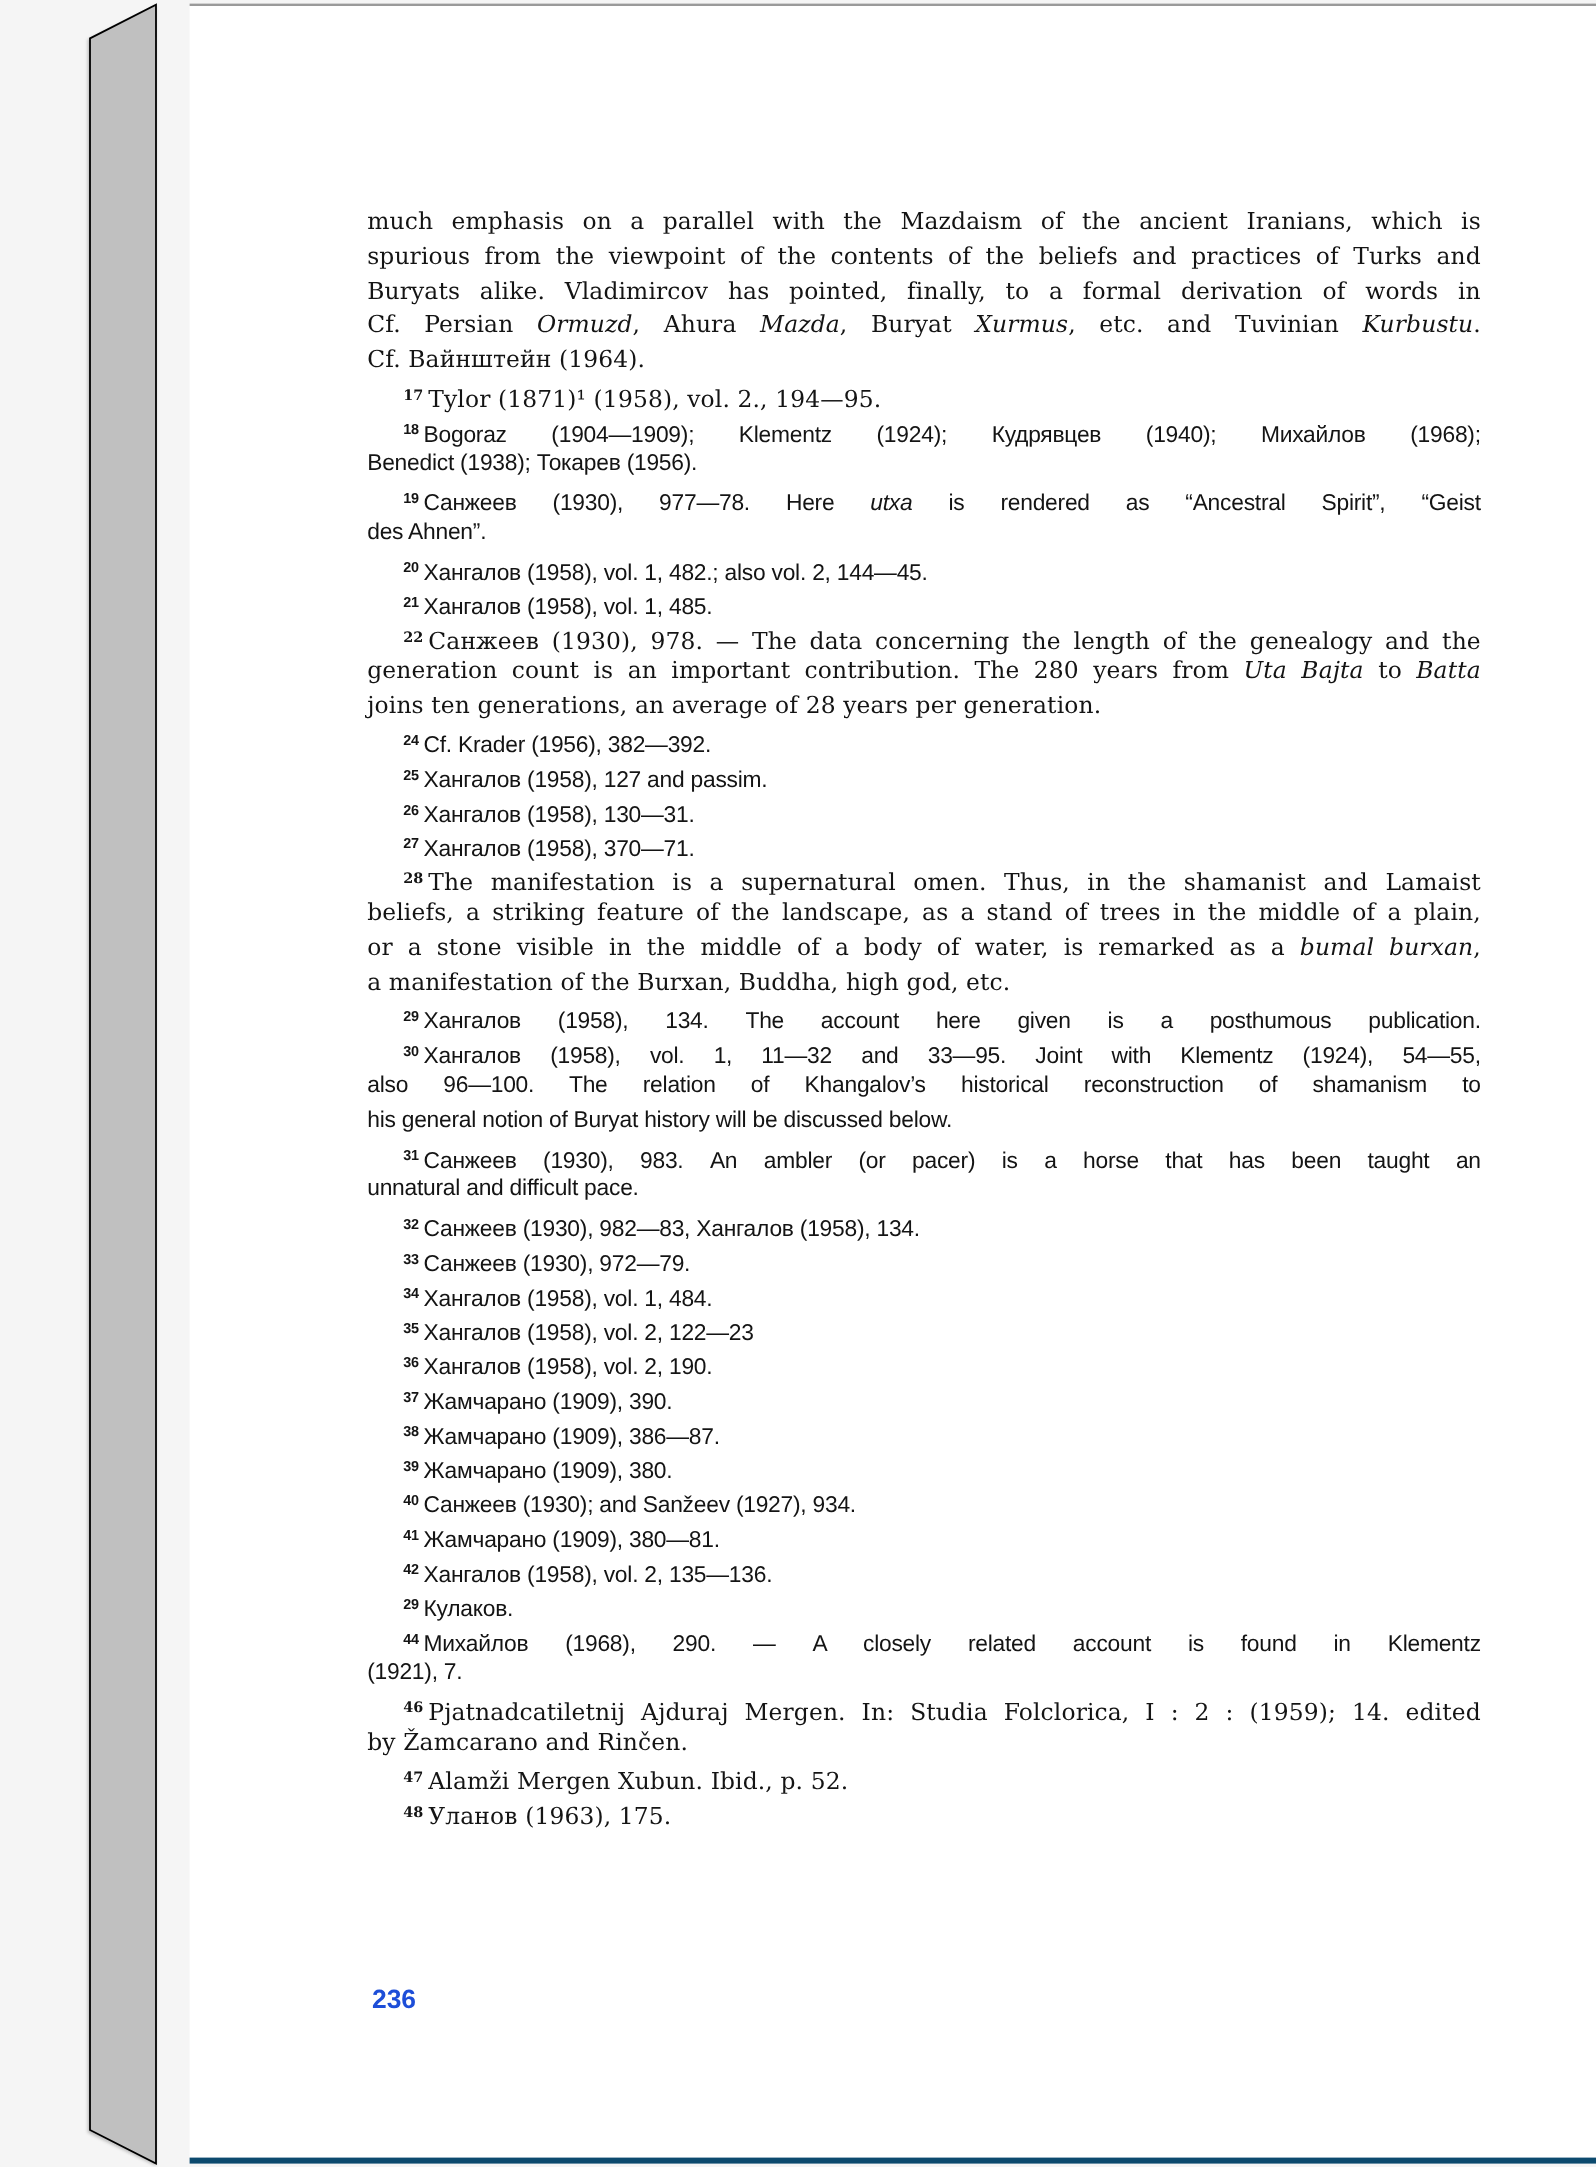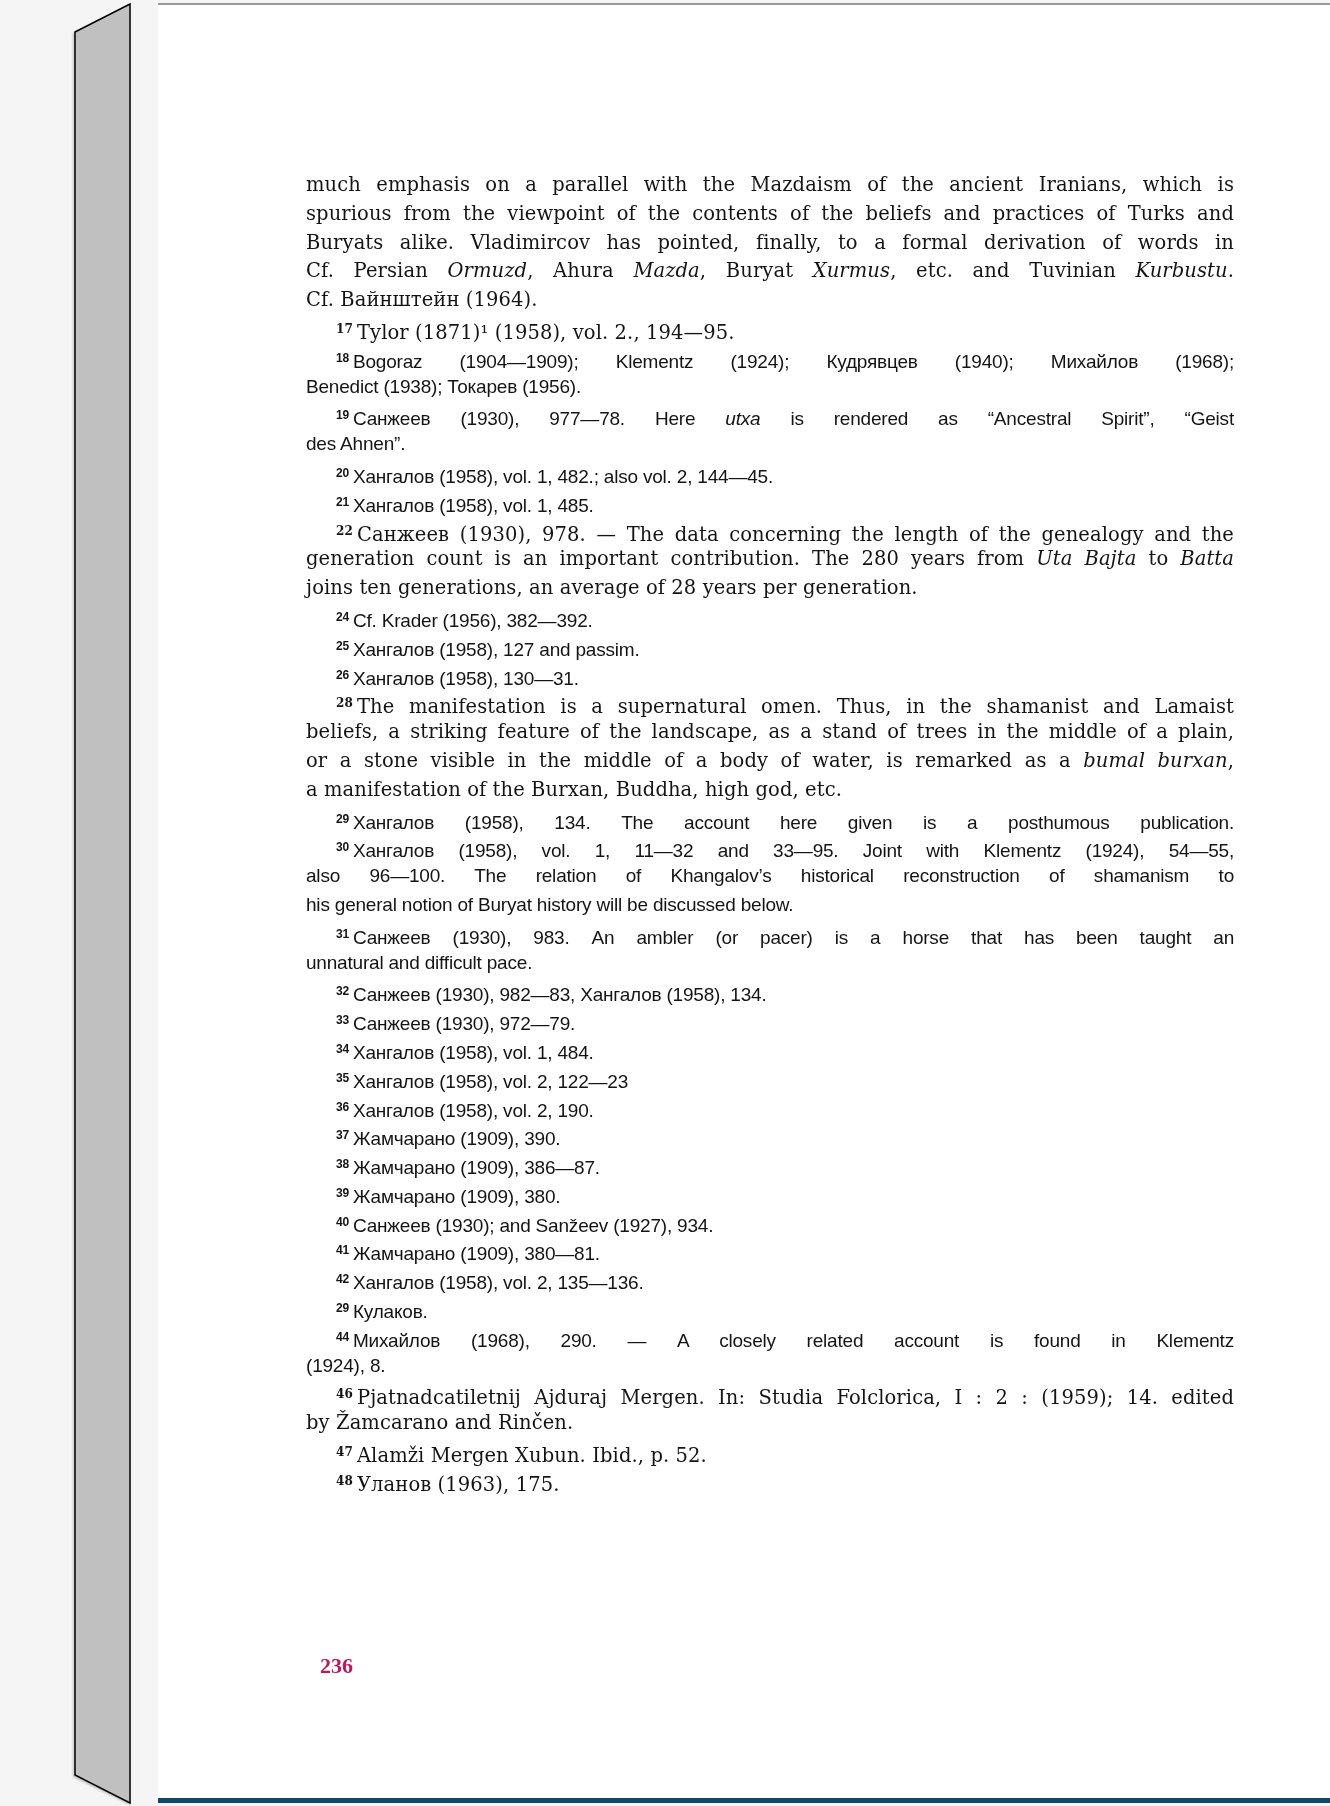--- a/index.html
+++ b/index.html
@@ -72,26 +72,26 @@
     margin-right: 4px;
   }
   .cond {
     font-family: "Liberation Sans", sans-serif;
     font-size: 19px;
     letter-spacing: -0.2px;
   }
   i { font-style: italic; }
   .page-number {
     position: absolute;
-    left: 162px;
+    left: 152px;
     top: 1648px;
     font-size: 22px;
     font-weight: bold;
-    font-family: Liberation Serif, serif;
-    color: #be185d;
+    font-family: Liberation Sans, sans-serif;
+    color: #1d4ed8;
   }
 </style>
 </head>
 <body>
 
 <svg class="spine" viewBox="0 0 1330 1806" xmlns="http://www.w3.org/2000/svg">
   <defs>
     <filter id="sh" x="-10%" y="-10%" width="120%" height="120%">
       <feGaussianBlur stdDeviation="1.2"></feGaussianBlur>
     </filter>
@@ -114,20 +114,21 @@
       <div class="line indent cond" style="text-align-last: justify;"><span class="num">19</span><span>Санжеев (1930), 977—78. Here </span><i>utxa</i><span> is rendered as “Ancestral Spirit”, “Geist</span></div>
       <div class="line last cond" style="text-align-last: left;"><span>des Ahnen”.</span></div>
       <div class="line last indent cond" style="text-align-last: left;"><span class="num">20</span><span>Хангалов (1958), vol. 1, 482.; also vol. 2, 144—45.</span></div>
       <div class="line last indent cond" style="text-align-last: left;"><span class="num">21</span><span>Хангалов (1958), vol. 1, 485.</span></div>
       <div class="line indent" style="text-align-last: justify;"><span class="num">22</span><span>Санжеев (1930), 978. — The data concerning the length of the genealogy and the</span></div>
       <div class="line" style="text-align-last: justify;"><span>generation count is an important contribution. The 280 years from </span><i>Uta Bajta</i><span> to </span><i>Batta</i></div>
       <div class="line last" style="text-align-last: left;"><span>joins ten generations, an average of 28 years per generation.</span></div>
       <div class="line last indent cond" style="text-align-last: left;"><span class="num">24</span><span>Cf. Krader (1956), 382—392.</span></div>
       <div class="line last indent cond" style="text-align-last: left;"><span class="num">25</span><span>Хангалов (1958), 127 and passim.</span></div>
       <div class="line last indent cond" style="text-align-last: left;"><span class="num">26</span><span>Хангалов (1958), 130—31.</span></div>
+      <div class="line last indent cond" style="text-align-last: left;"><span class="num">27</span><span>Хангалов (1958), 370—71.</span></div>
       <div class="line indent" style="text-align-last: justify;"><span class="num">28</span><span>The manifestation is a supernatural omen. Thus, in the shamanist and Lamaist</span></div>
       <div class="line" style="text-align-last: justify;"><span>beliefs, a striking feature of the landscape, as a stand of trees in the middle of a plain,</span></div>
       <div class="line" style="text-align-last: justify;"><span>or a stone visible in the middle of a body of water, is remarked as a </span><i>bumal burxan</i><span>,</span></div>
       <div class="line last" style="text-align-last: left;"><span>a manifestation of the Burxan, Buddha, high god, etc.</span></div>
       <div class="line indent cond" style="text-align-last: justify;"><span class="num">29</span><span>Хангалов (1958), 134. The account here given is a posthumous publication.</span></div>
       <div class="line indent cond" style="text-align-last: justify;"><span class="num">30</span><span>Хангалов (1958), vol. 1, 11—32 and 33—95. Joint with Klementz (1924), 54—55,</span></div>
       <div class="line cond" style="text-align-last: justify;"><span>also 96—100. The relation of Khangalov’s historical reconstruction of shamanism to</span></div>
       <div class="line last cond" style="text-align-last: left;"><span>his general notion of Buryat history will be discussed below.</span></div>
       <div class="line indent cond" style="text-align-last: justify;"><span class="num">31</span><span>Санжеев (1930), 983. An ambler (or pacer) is a horse that has been taught an</span></div>
       <div class="line last cond" style="text-align-last: left;"><span>unnatural and difficult pace.</span></div>
@@ -137,20 +138,20 @@
       <div class="line last indent cond" style="text-align-last: left;"><span class="num">35</span><span>Хангалов (1958), vol. 2, 122—23</span></div>
       <div class="line last indent cond" style="text-align-last: left;"><span class="num">36</span><span>Хангалов (1958), vol. 2, 190.</span></div>
       <div class="line last indent cond" style="text-align-last: left;"><span class="num">37</span><span>Жамчарано (1909), 390.</span></div>
       <div class="line last indent cond" style="text-align-last: left;"><span class="num">38</span><span>Жамчарано (1909), 386—87.</span></div>
       <div class="line last indent cond" style="text-align-last: left;"><span class="num">39</span><span>Жамчарано (1909), 380.</span></div>
       <div class="line last indent cond" style="text-align-last: left;"><span class="num">40</span><span>Санжеев (1930); and Sanžeev (1927), 934.</span></div>
       <div class="line last indent cond" style="text-align-last: left;"><span class="num">41</span><span>Жамчарано (1909), 380—81.</span></div>
       <div class="line last indent cond" style="text-align-last: left;"><span class="num">42</span><span>Хангалов (1958), vol. 2, 135—136.</span></div>
       <div class="line last indent cond" style="text-align-last: left;"><span class="num">29</span><span>Кулаков.</span></div>
       <div class="line indent cond" style="text-align-last: justify;"><span class="num">44</span><span>Михайлов (1968), 290. — A closely related account is found in Klementz</span></div>
-      <div class="line last cond" style="text-align-last: left;"><span>(1924), 8.</span></div>
+      <div class="line last cond" style="text-align-last: left;"><span>(1921), 7.</span></div>
       <div class="line indent" style="text-align-last: justify;"><span class="num">46</span><span>Pjatnadcatiletnij Ajduraj Mergen. In: Studia Folclorica, I : 2 : (1959); 14. edited</span></div>
       <div class="line last" style="text-align-last: left;"><span>by Žamcarano and Rinčen.</span></div>
       <div class="line last indent" style="text-align-last: left;"><span class="num">47</span><span>Alamži Mergen Xubun. Ibid., p. 52.</span></div>
       <div class="line last indent" style="text-align-last: left;"><span class="num">48</span><span>Уланов (1963), 175.</span></div>
     </div>
   <div class="page-number">236</div>
 </div>
 
 </body></html>

